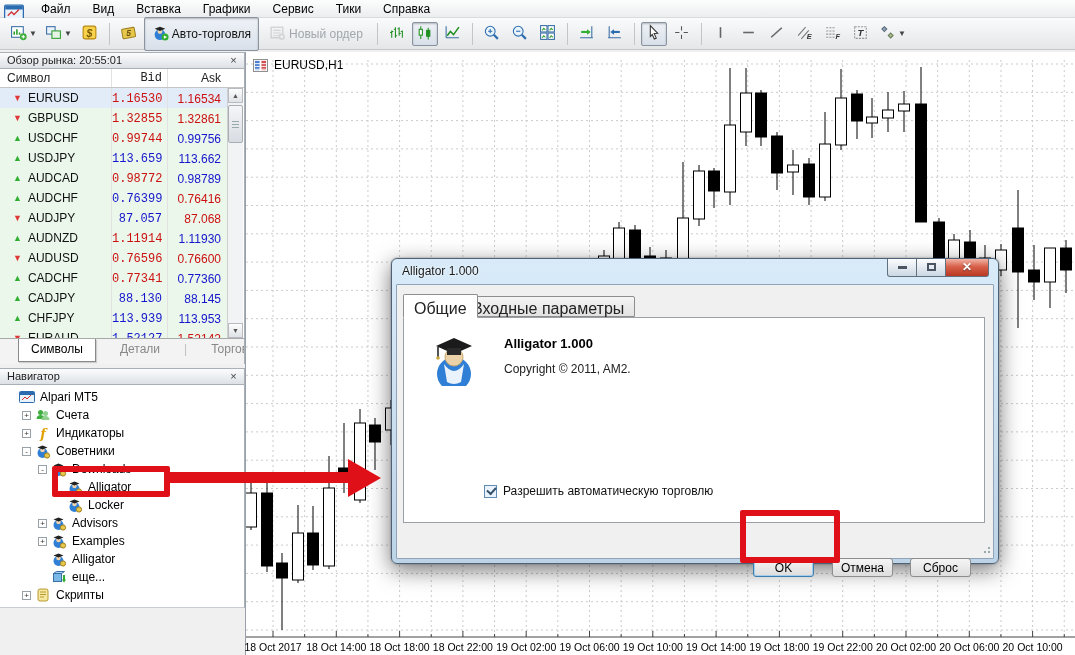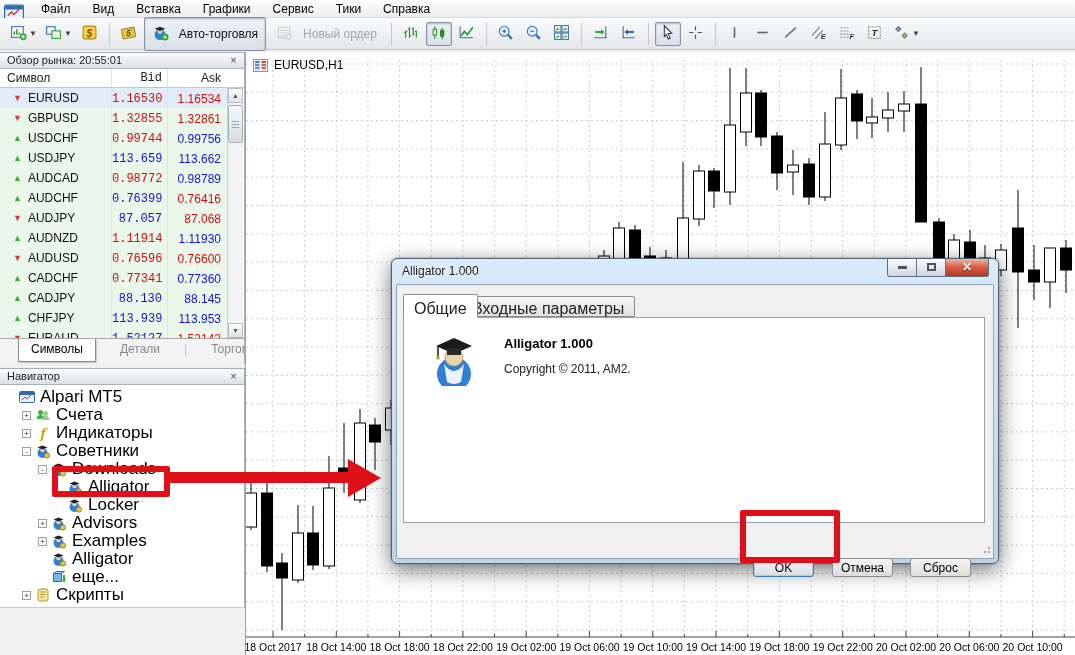--- a/index.html
+++ b/index.html
@@ -14,21 +14,21 @@
   #app-logo { width:20px; height:14px; margin:0 6px 0 4px; }
   .menu-item { padding:1px 11px; height:16px; line-height:15px; color:#000; cursor:default; }
   #toolbar { position:absolute; left:0; top:18px; width:1075px; height:32px;
     background:linear-gradient(#fafbfc,#e4e6e8); border-bottom:1px solid #c6c8ca;
     display:flex; align-items:center; padding-left:6px; }
   .tbtn { height:24px; min-width:26px; display:flex; align-items:center; justify-content:center;
     border:1px solid transparent; border-radius:2px; margin:0 1px; padding:0 2px; }
   .tbtn svg { width:17px; height:17px; }
   .tbtn.pressed { border:1px solid #8a93a0; background:linear-gradient(#eef2f7,#d9e0e9);
     box-shadow:inset 0 1px 2px rgba(0,0,0,.25); }
-  .tbtn.labeled { padding:16px 7px; gap:10px; }
+  .tbtn.labeled { padding:16px 7px; gap:3px; }
   .tbtn.disabled { color:#a2a7ac; }
   .tbtn.disabled svg { opacity:.45; filter:grayscale(1); }
   .tsep { width:1px; height:22px; background:#c3c5c8; margin:0 5px; }
   .caret { font-size:8px; color:#444; margin-left:2px; }
 
   
   .panel-hdr { position:absolute; left:0; width:245px; height:17px;
     background:linear-gradient(#fbfcfd,#dde1e6); border:1px solid #aab0b8; border-left:none;
     font-size:11px; color:#222; line-height:15px; padding-left:7px; }
   .panel-close { position:absolute; right:4px; top:0; width:13px; text-align:center;
@@ -65,21 +65,21 @@
 
   #nav-panel { position:absolute; left:0; top:368px; width:245px; height:240px; background:#fff;
     border-right:1px solid #aab0b8; border-bottom:1px solid #c8ccd2; }
   #nav-tree { position:absolute; left:0; top:18px; width:244px; height:221px; overflow:hidden; padding-top:2px; }
   .nav-row { display:flex; align-items:center; height:18px; white-space:nowrap; }
   .exp-box { width:9px; height:9px; border:1px solid #98a0a8; background:#fff; font-size:8px;
     line-height:7px; text-align:center; color:#333; margin-right:4px; flex:none; }
   .exp-spacer { width:13px; flex:none; }
   .tree-ic { width:16px; height:16px; margin-right:5px; flex:none; }
   .tree-ic svg { width:16px; height:16px; }
-  .nav-label { font-size:17px; color:#000; }
+  .nav-label { font-size:12px; color:#000; }
 
   
   #chart-region { position:absolute; left:245px; top:52px; width:830px; height:603px;
     background:#fff; border-left:1px solid #9aa0a8; }
   #chart-svg { position:absolute; left:0; top:0; }
   #chart-label { position:absolute; left:7px; top:6px; display:flex; align-items:center; gap:6px;
     font-size:12px; color:#000; }
   #chart-label svg { width:15px; height:13px; }
   #time-axis { position:absolute; left:0; top:588px; width:830px; height:15px; }
   .t-label { position:absolute; top:1px; transform:translateX(-50%); font-size:10.5px; color:#000;
@@ -794,20 +794,24 @@
             <path d="M16 34 Q26 48 36 34 L33 52 Q26 56 19 52 Z" fill="#fff" opacity="0.9"></path>
             <circle cx="26" cy="27" r="9" fill="#ecd2a8" stroke="#c9a96f"></circle>
             <path d="M8 16 L26 8 L44 16 L26 24 Z" fill="#1b1b1b"></path>
             <rect x="19" y="18" width="14" height="7" fill="#2a2a2a"></rect>
             <path d="M10 17 v10" stroke="#1b1b1b" stroke-width="1.5" fill="none"></path>
             <circle cx="10" cy="28" r="1.8" fill="#caa43c"></circle>
           </svg>
         </span>
         <span id="dlg-heading">Alligator 1.000</span>
         <span id="dlg-copy">Copyright © 2011, AM2.</span>
+        <span id="dlg-cbrow">
+          <span id="dlg-cb"></span>
+          <span>Разрешить автоматическую торговлю</span>
+        </span>
       </div>
       <button class="dlg-btn focus" style="left:356px">OK</button>
       <button class="dlg-btn" style="left:435px">Отмена</button>
       <button class="dlg-btn" style="left:513px">Сброс</button>
       <span id="dlg-grip"></span>
     </div>
   </div>
 
   <div class="red-rect" style="left:52px;top:466px;width:118px;height:31px"></div>
   <div id="arrow-shaft"></div>

